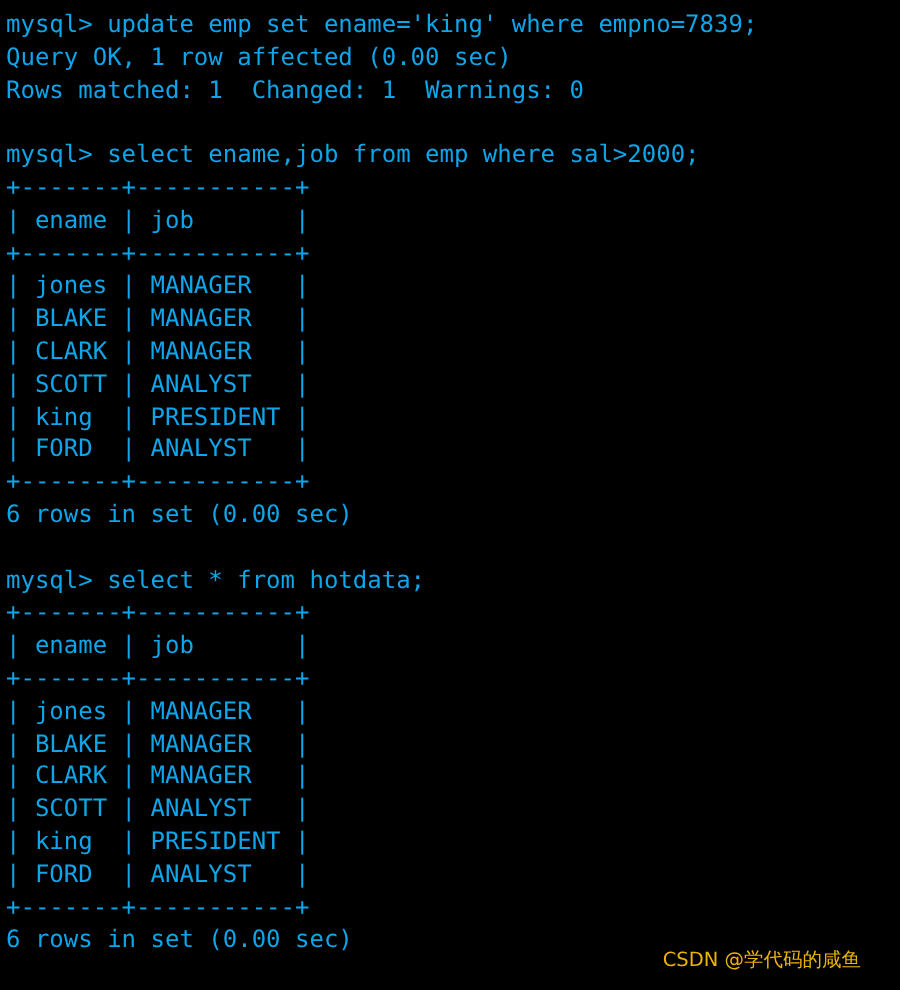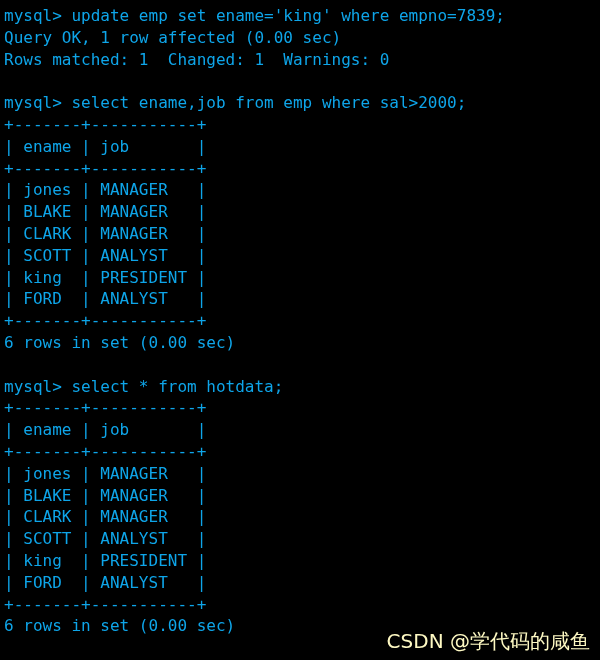--- a/index.html
+++ b/index.html
@@ -31,25 +31,25 @@
     font-size: 16px;
     line-height: 21.8px;
     letter-spacing: 0px;
     color: #0ea5e9;
     white-space: pre;
     font-weight: 400;
     -webkit-font-smoothing: none;
   }
   #watermark {
     position: absolute;
-    right: 10px;
+    right: 26px;
     bottom: 9px;
-    color: #fef9c3;
+    color: #eab308;
     font-family: "DejaVu Sans", "Liberation Sans", sans-serif;
-    font-size: 20px;
+    font-size: 13px;
     line-height: 20px;
     white-space: pre;
     user-select: none;
   }
 </style>
 </head>
 <body>
 
 <div id="terminal">
   <pre id="console-output">mysql&gt; update emp set ename='king' where empno=7839;

